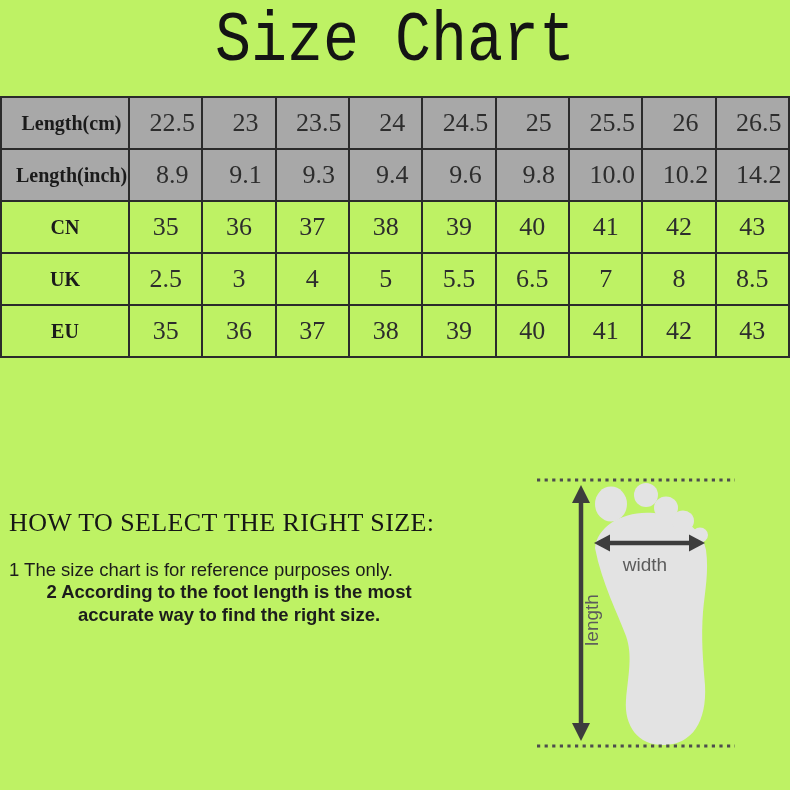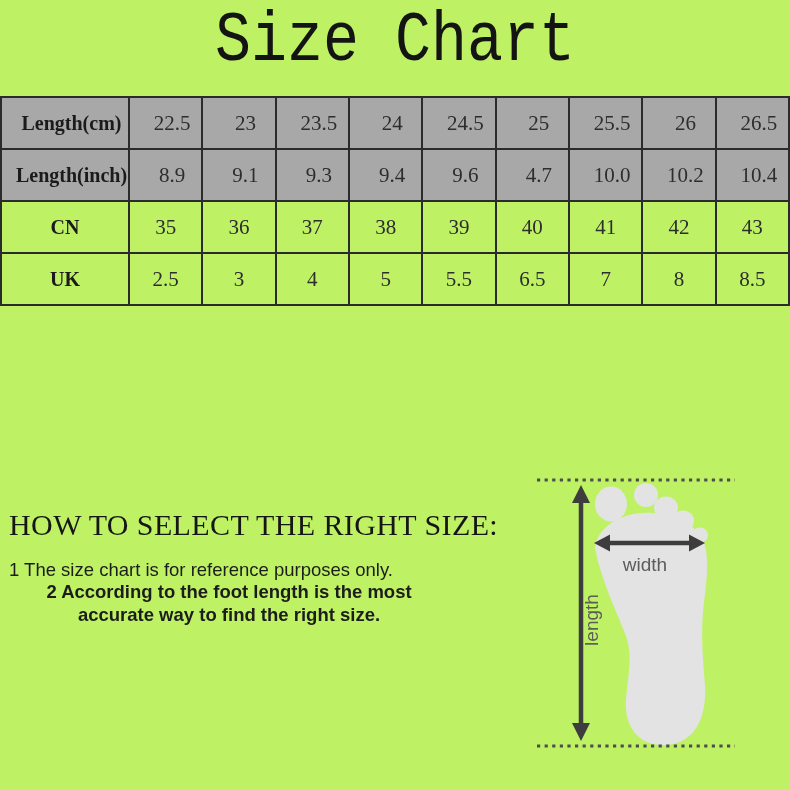--- a/index.html
+++ b/index.html
@@ -44,40 +44,40 @@
     border-collapse: collapse;
     table-layout: fixed;
   }
   table.size-table td {
     border: 2px solid #2b2b2b;
     height: 50px;
     padding: 0;
     text-align: center;
     vertical-align: middle;
     font-family: "Liberation Serif", serif;
-    font-size: 21px;
+    font-size: 26px;
     color: #2d2d2d;
   }
   table.size-table td.row-label {
     font-weight: bold;
     font-size: 20px;
     color: #1b1b1b;
   }
   table.size-table tr.gray td {
     background: #a8a8a8;
     padding-left: 13px;
   }
 
   
   .guide-heading {
     position: absolute;
     top: 508px;
     left: 9px;
     font-family: "Liberation Serif", serif;
-    font-size: 30px;
+    font-size: 26px;
     letter-spacing: 0.4px;
     color: #161616;
     white-space: nowrap;
   }
   .guide-notes {
     position: absolute;
     top: 559px;
     left: 9px;
     width: 440px;
     font-family: Liberation Sans, sans-serif;
@@ -140,24 +140,24 @@
         <td>26</td>
         <td>26.5</td>
       </tr>
       <tr class="gray">
         <td class="row-label">Length(inch)</td>
         <td>8.9</td>
         <td>9.1</td>
         <td>9.3</td>
         <td>9.4</td>
         <td>9.6</td>
-        <td>4.7</td>
+        <td>9.8</td>
         <td>10.0</td>
         <td>10.2</td>
-        <td>10.4</td>
+        <td>14.2</td>
       </tr>
       <tr>
         <td class="row-label">CN</td>
         <td>35</td>
         <td>36</td>
         <td>37</td>
         <td>38</td>
         <td>39</td>
         <td>40</td>
         <td>41</td>
@@ -168,20 +168,32 @@
         <td class="row-label">UK</td>
         <td>2.5</td>
         <td>3</td>
         <td>4</td>
         <td>5</td>
         <td>5.5</td>
         <td>6.5</td>
         <td>7</td>
         <td>8</td>
         <td>8.5</td>
+      </tr>
+      <tr>
+        <td class="row-label">EU</td>
+        <td>35</td>
+        <td>36</td>
+        <td>37</td>
+        <td>38</td>
+        <td>39</td>
+        <td>40</td>
+        <td>41</td>
+        <td>42</td>
+        <td>43</td>
       </tr>
     </tbody>
   </table>
 
   <div class="guide-heading">HOW TO SELECT THE RIGHT SIZE:</div>
 
   <div class="guide-notes">
     <div class="note-line">1 The size chart is for reference purposes only.</div>
     <div class="note-line bold">2 According to the foot length is the most</div>
     <div class="note-line bold">accurate way to find the right size.</div>

